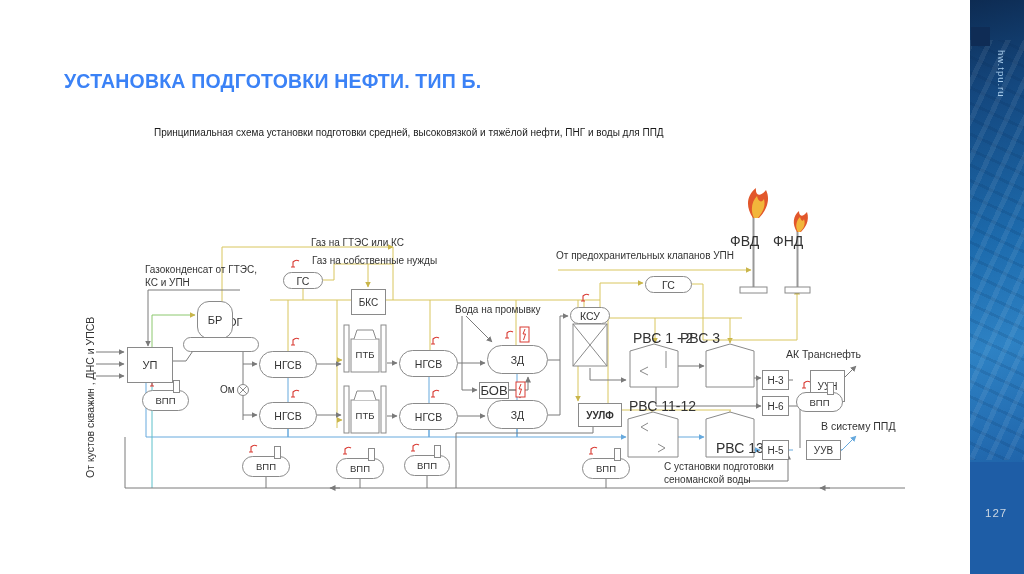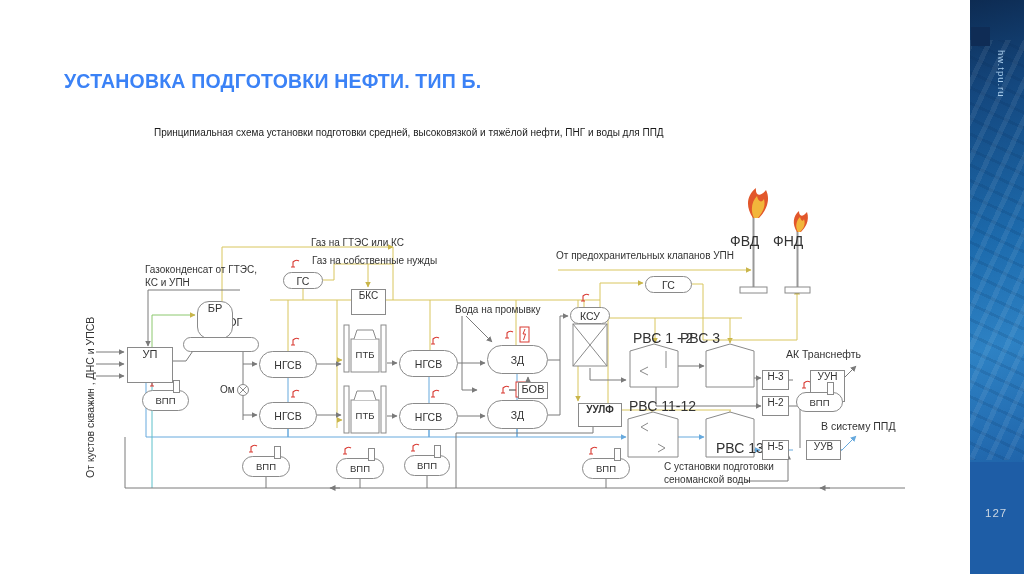--- a/index.html
+++ b/index.html
@@ -9,21 +9,21 @@
          color:#3b82f6;letter-spacing:.2px;white-space:nowrap;}
   .subtitle{position:absolute;left:154px;top:126px;width:566px;font-size:10px;
          color:#1c1c1c;line-height:1.45;}
   .dlabel{position:absolute;font-size:10px;color:#333;white-space:nowrap;line-height:1.3;}
   .dlabel.wrap{white-space:normal;}
   .vlabel{position:absolute;left:84px;top:266px;height:212px;font-size:10.5px;color:#333;
          writing-mode:vertical-rl;transform:rotate(180deg);white-space:nowrap;}
   .vessel{position:absolute;border:1px solid #8a8a8a;background:#fff;border-radius:999px;
          display:flex;align-items:center;justify-content:center;font-size:10.5px;color:#333;box-sizing:border-box;}
   .box{position:absolute;border:1px solid #8a8a8a;background:#fff;
-         display:flex;justify-content:center;font-size:10px;color:#333;box-sizing:border-box;}
+         display:flex;align-items:center;justify-content:center;font-size:10px;color:#333;box-sizing:border-box;}
   .vpp:after{content:"";position:absolute;right:8px;top:-11px;width:5px;height:11px;
          border:1px solid #8a8a8a;background:#fff;}
   .eqlabel{position:absolute;font-size:14px;color:#333;white-space:nowrap;}
   .pipes{position:absolute;left:0;top:0;}
   .sidebar{position:absolute;left:962px;top:0;width:59px;height:574px;
      background:linear-gradient(165deg,#0d2b52 0%,#14477e 16%,#1d6bad 42%,#2e82c4 60%,#1f63a9 82%,#1d63a8 100%);margin-left:8px;}
   .sidebar-photo{position:absolute;left:0;top:40px;width:59px;height:420px;opacity:.5;
      background:repeating-linear-gradient(115deg,rgba(255,255,255,.14) 0 5px,rgba(255,255,255,0) 5px 16px),
                 repeating-linear-gradient(25deg,rgba(10,40,80,.25) 0 3px,rgba(10,40,80,0) 3px 14px);}
   .sidebar-square{position:absolute;left:1px;top:27px;width:19px;height:19px;background:#0f2c55;}
@@ -236,31 +236,31 @@
 
     <div class="box" style="left:127px;top:347px;width:46px;height:36px;font-size:11px;">
         <span>УП</span>
       </div>
     <div class="box" style="left:197px;top:301px;width:36px;height:38px;font-size:11px;border-radius:12px;">
         <span>БР</span>
       </div>
     <div class="box" style="left:351px;top:289px;width:35px;height:26px;">
         <span>БКС</span>
       </div>
-    <div class="box" style="left:479px;top:382px;width:30px;height:17px;font-size:11px;margin-left:39px;">
+    <div class="box" style="left:479px;top:382px;width:30px;height:17px;font-size:13px;">
         <span>БОВ</span>
       </div>
     <div class="box" style="left:578px;top:403px;width:44px;height:24px;font-weight:bold;">
         <span>УУЛФ</span>
       </div>
     <div class="box" style="left:762px;top:370px;width:27px;height:20px;">
         <span>Н-3</span>
       </div>
     <div class="box" style="left:762px;top:396px;width:27px;height:20px;">
-        <span>Н-2</span>
+        <span>Н-6</span>
       </div>
     <div class="box" style="left:762px;top:440px;width:27px;height:20px;">
         <span>Н-5</span>
       </div>
     <div class="box" style="left:794px;top:370px;width:35px;height:32px;margin-left:16px;">
         <span>УУН</span>
       </div>
     <div class="box" style="left:794px;top:440px;width:35px;height:20px;margin-left:12px;">
         <span>УУВ</span>
       </div>

